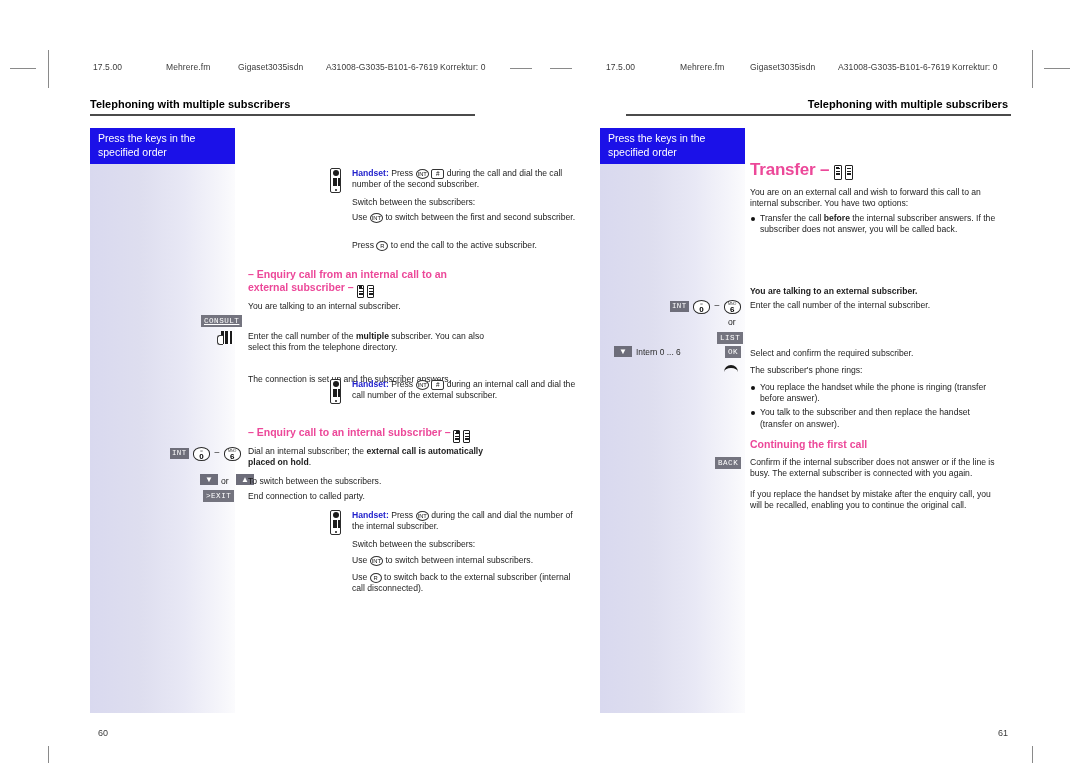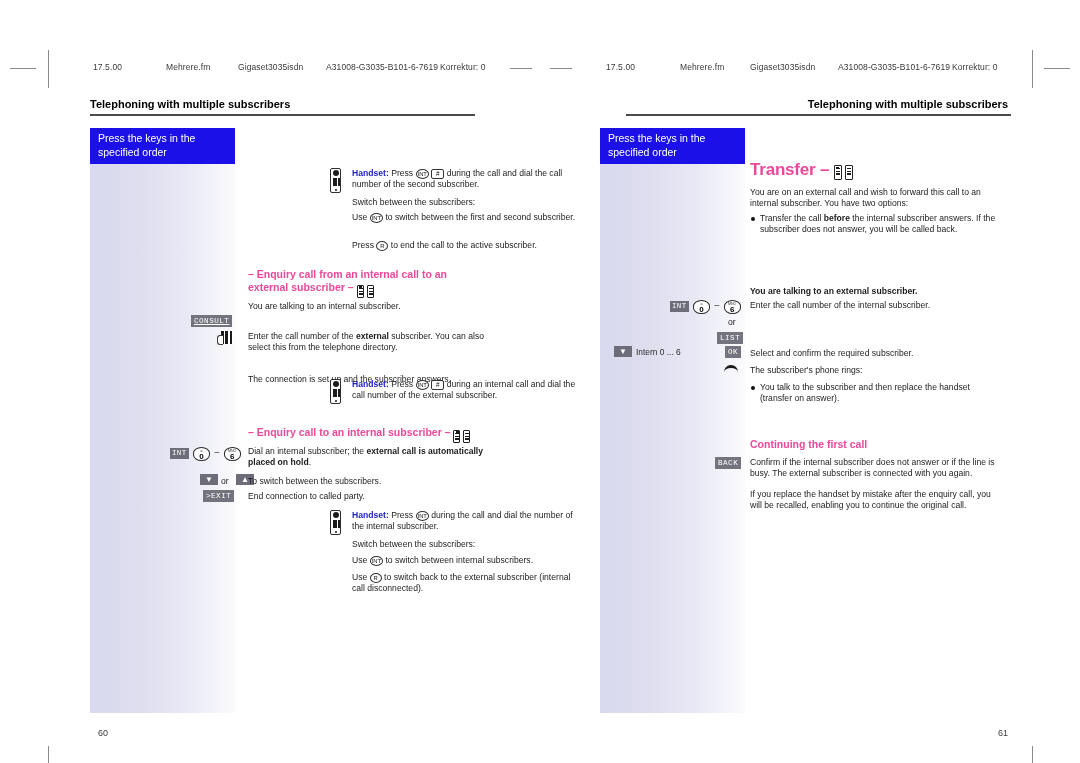--- a/index.html
+++ b/index.html
@@ -352,28 +352,28 @@
     </div>
 
     <div class="hd-blue h3" style="left:160px; top:228px; width:240px;">
       <span>– Enquiry call from an internal call to an external subscriber –</span>
       <span class="basepair">
         <span class="base top"></span><span class="base"></span>
       </span>
     </div>
     <div class="txt" style="left:160px; top:261px; width:245px;">You are talking to an internal subscriber.</div>
 
-    <div class="softkey" style="left:103px; top:275px;text-decoration:underline;">CONSULT</div>
+    <div class="softkey" style="left:113px; top:275px;text-decoration:underline;">CONSULT</div>
     <div class="keypad-hand" style="left:129px; top:291px;">
       <span class="grid"></span>
         <span class="hand"></span>
     </div>
 
     <div class="txt" style="left:160px; top:291px; width:245px;">
-      <span>Enter the call number of the </span><b>external</b><span> subscriber. You can also select this from the telephone directory.</span>
+      <span>Enter the call number of the </span><b>multiple</b><span> subscriber. You can also select this from the telephone directory.</span>
     </div>
     <div class="txt" style="left:160px; top:334px; width:245px;">The connection is set up and the subscriber answers.</div>
 
     <div class="handset" style="left:242px; top:339px;">
       <span class="scr"></span>
         <span class="pad"></span>
         <span class="dot"></span>
     </div>
     <div class="txt" style="left:264px; top:339px; width:230px;">
       <b class="blue">Handset:</b>
@@ -491,20 +491,21 @@
     <div class="arrowkey" style="left:16px; top:306px;">▼</div>
     <div class="displine" style="left:38px; top:307px;">Intern 0 ... 6</div>
     <div class="softkey" style="left:127px; top:306px;">OK</div>
     <div class="txt" style="left:152px; top:308px; width:252px;">Select and confirm the required subscriber.</div>
 
     <div class="hookglyph" style="left:126px; top:325px;"></div>
     <div class="txt" style="left:152px; top:325px; width:252px;">The subscriber's phone rings:</div>
 
     <div class="txt" style="left:152px; top:342px; width:252px;">
       <ul class="bul">
+        <li>You replace the handset while the phone is ringing (transfer before answer).</li>
         <li>You talk to the subscriber and then replace the handset (transfer on answer).</li>
       </ul>
     </div>
 
     <div class="hd-blue h3" style="left:152px; top:398px; width:252px;">Continuing the first call</div>
 
     <div class="softkey" style="left:117px; top:417px;">BACK</div>
     <div class="txt" style="left:152px; top:417px; width:252px;">Confirm if the internal subscriber does not answer or if the line is busy. The external subscriber is connected with you again.</div>
     <div class="txt" style="left:152px; top:449px; width:252px;">If you replace the handset by mistake after the enquiry call, you will be recalled, enabling you to continue the original call.</div>
 

